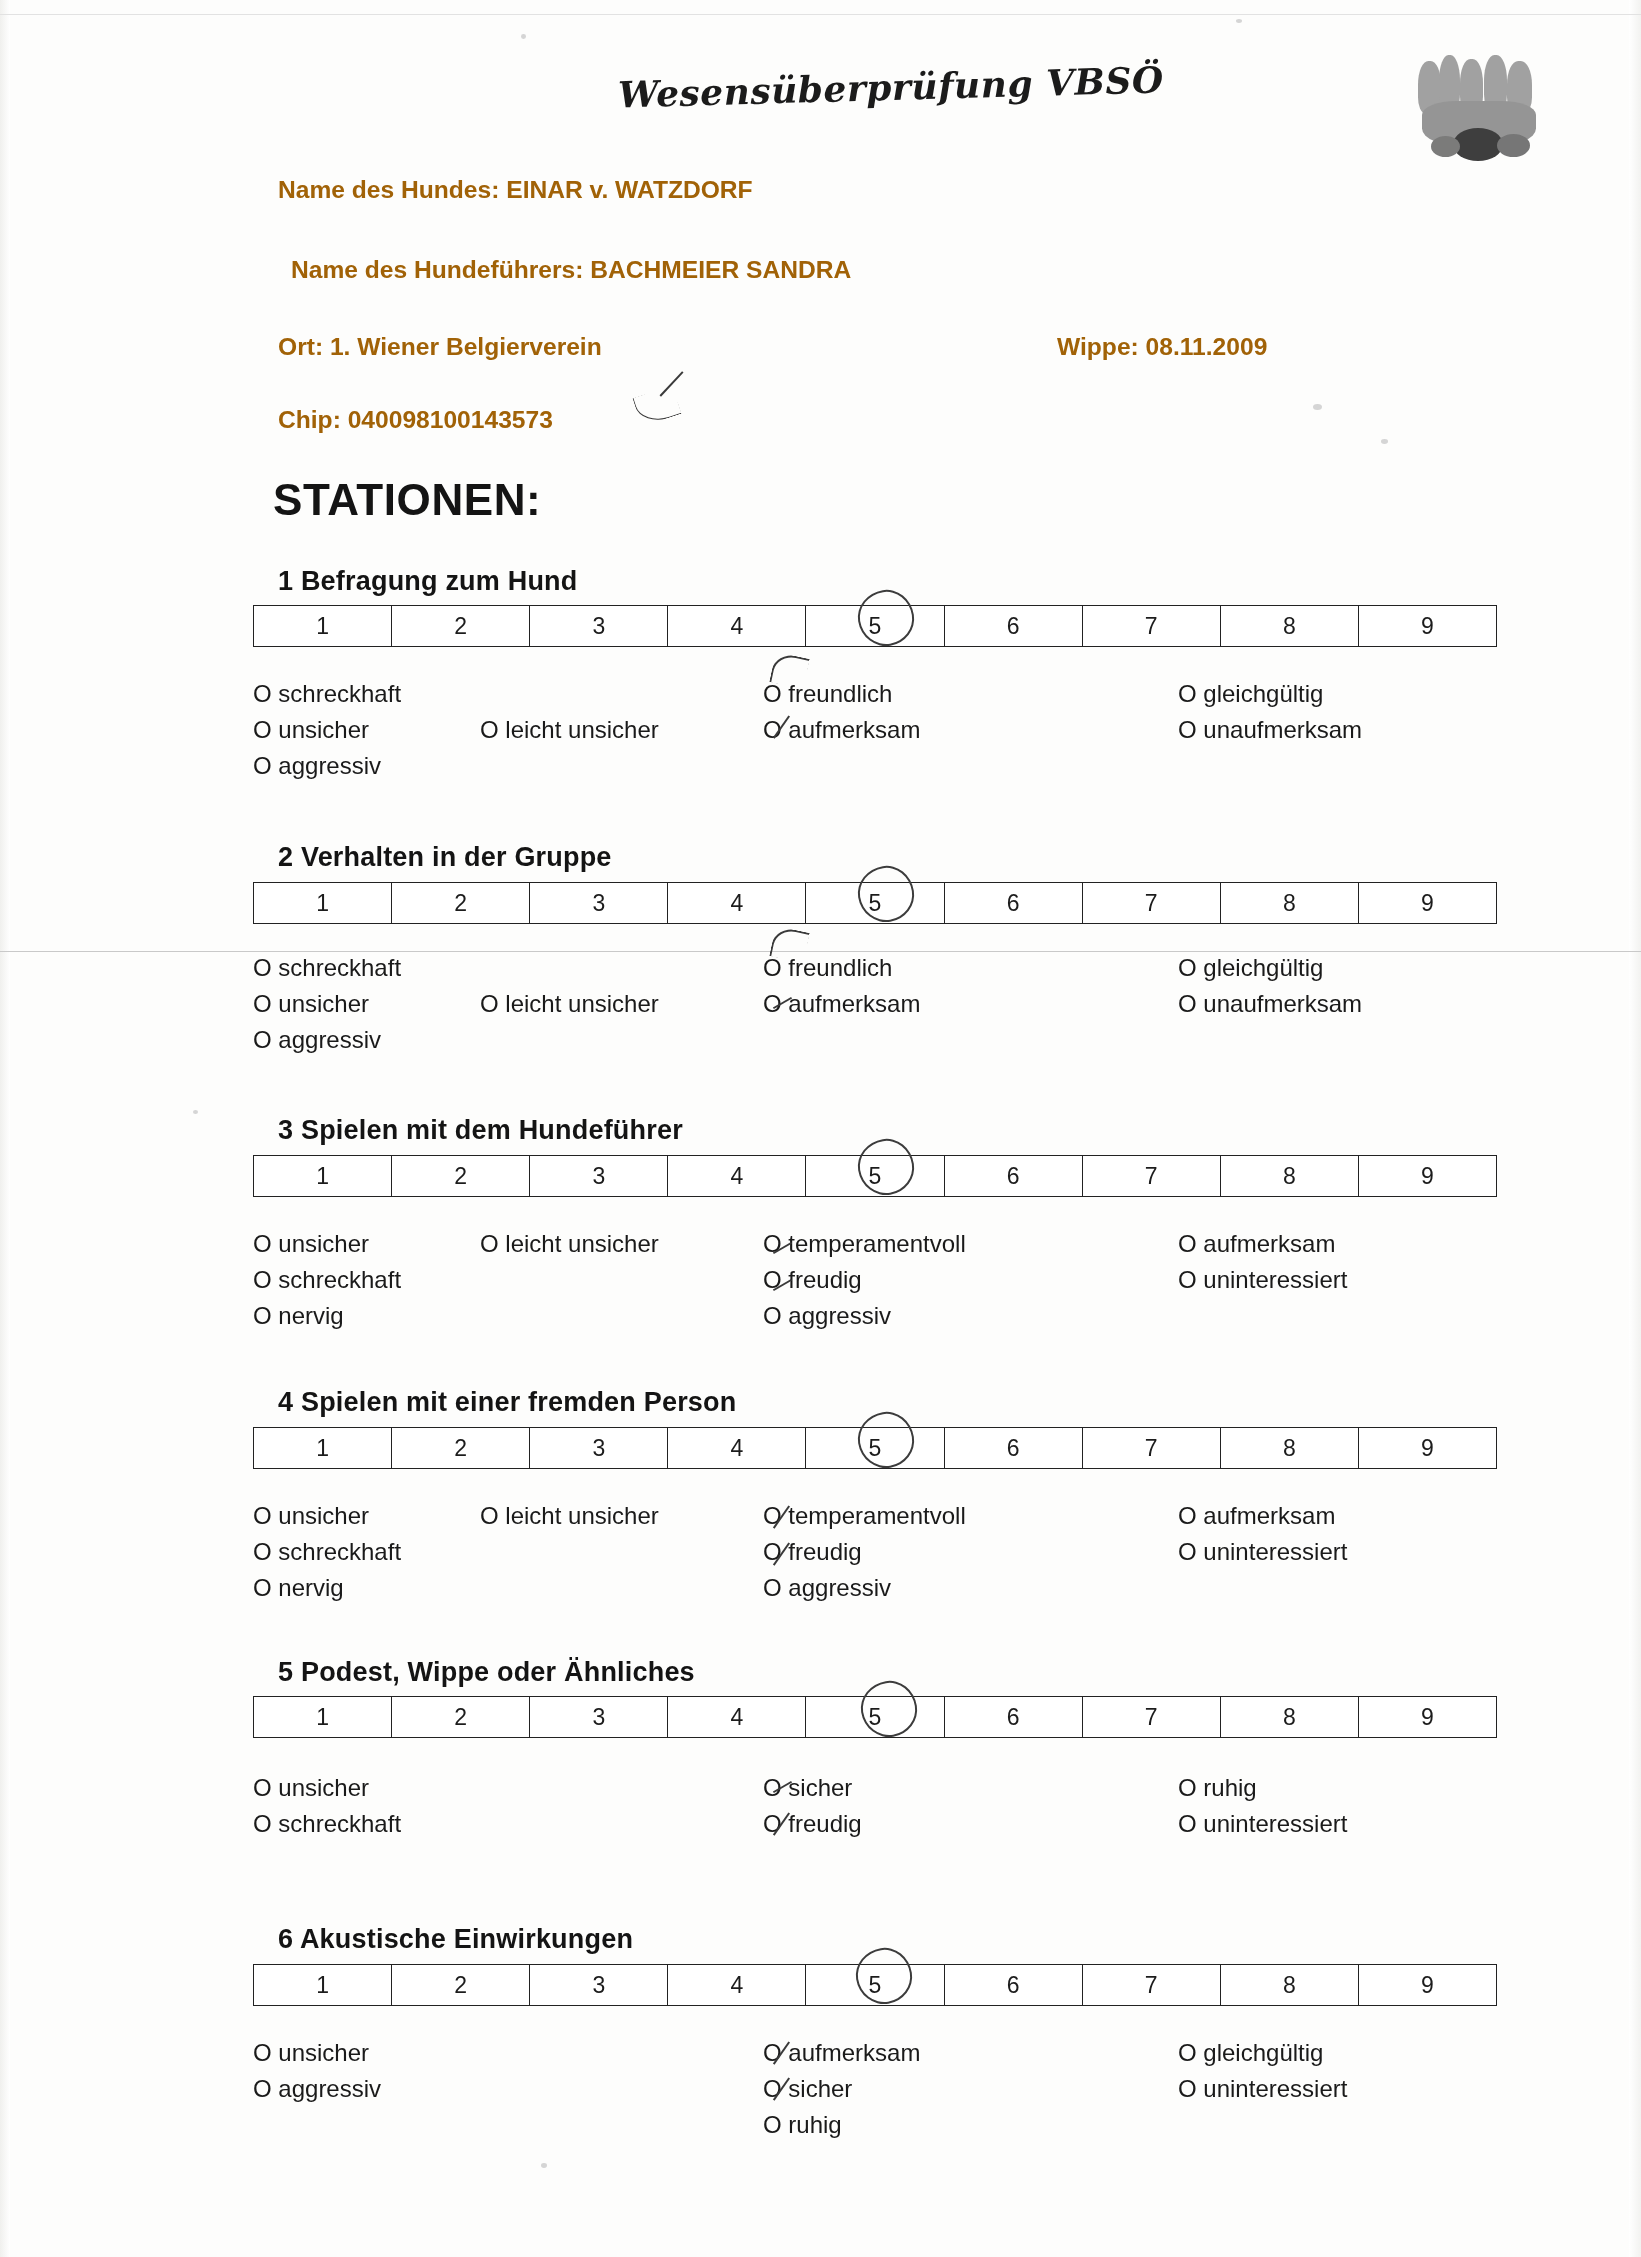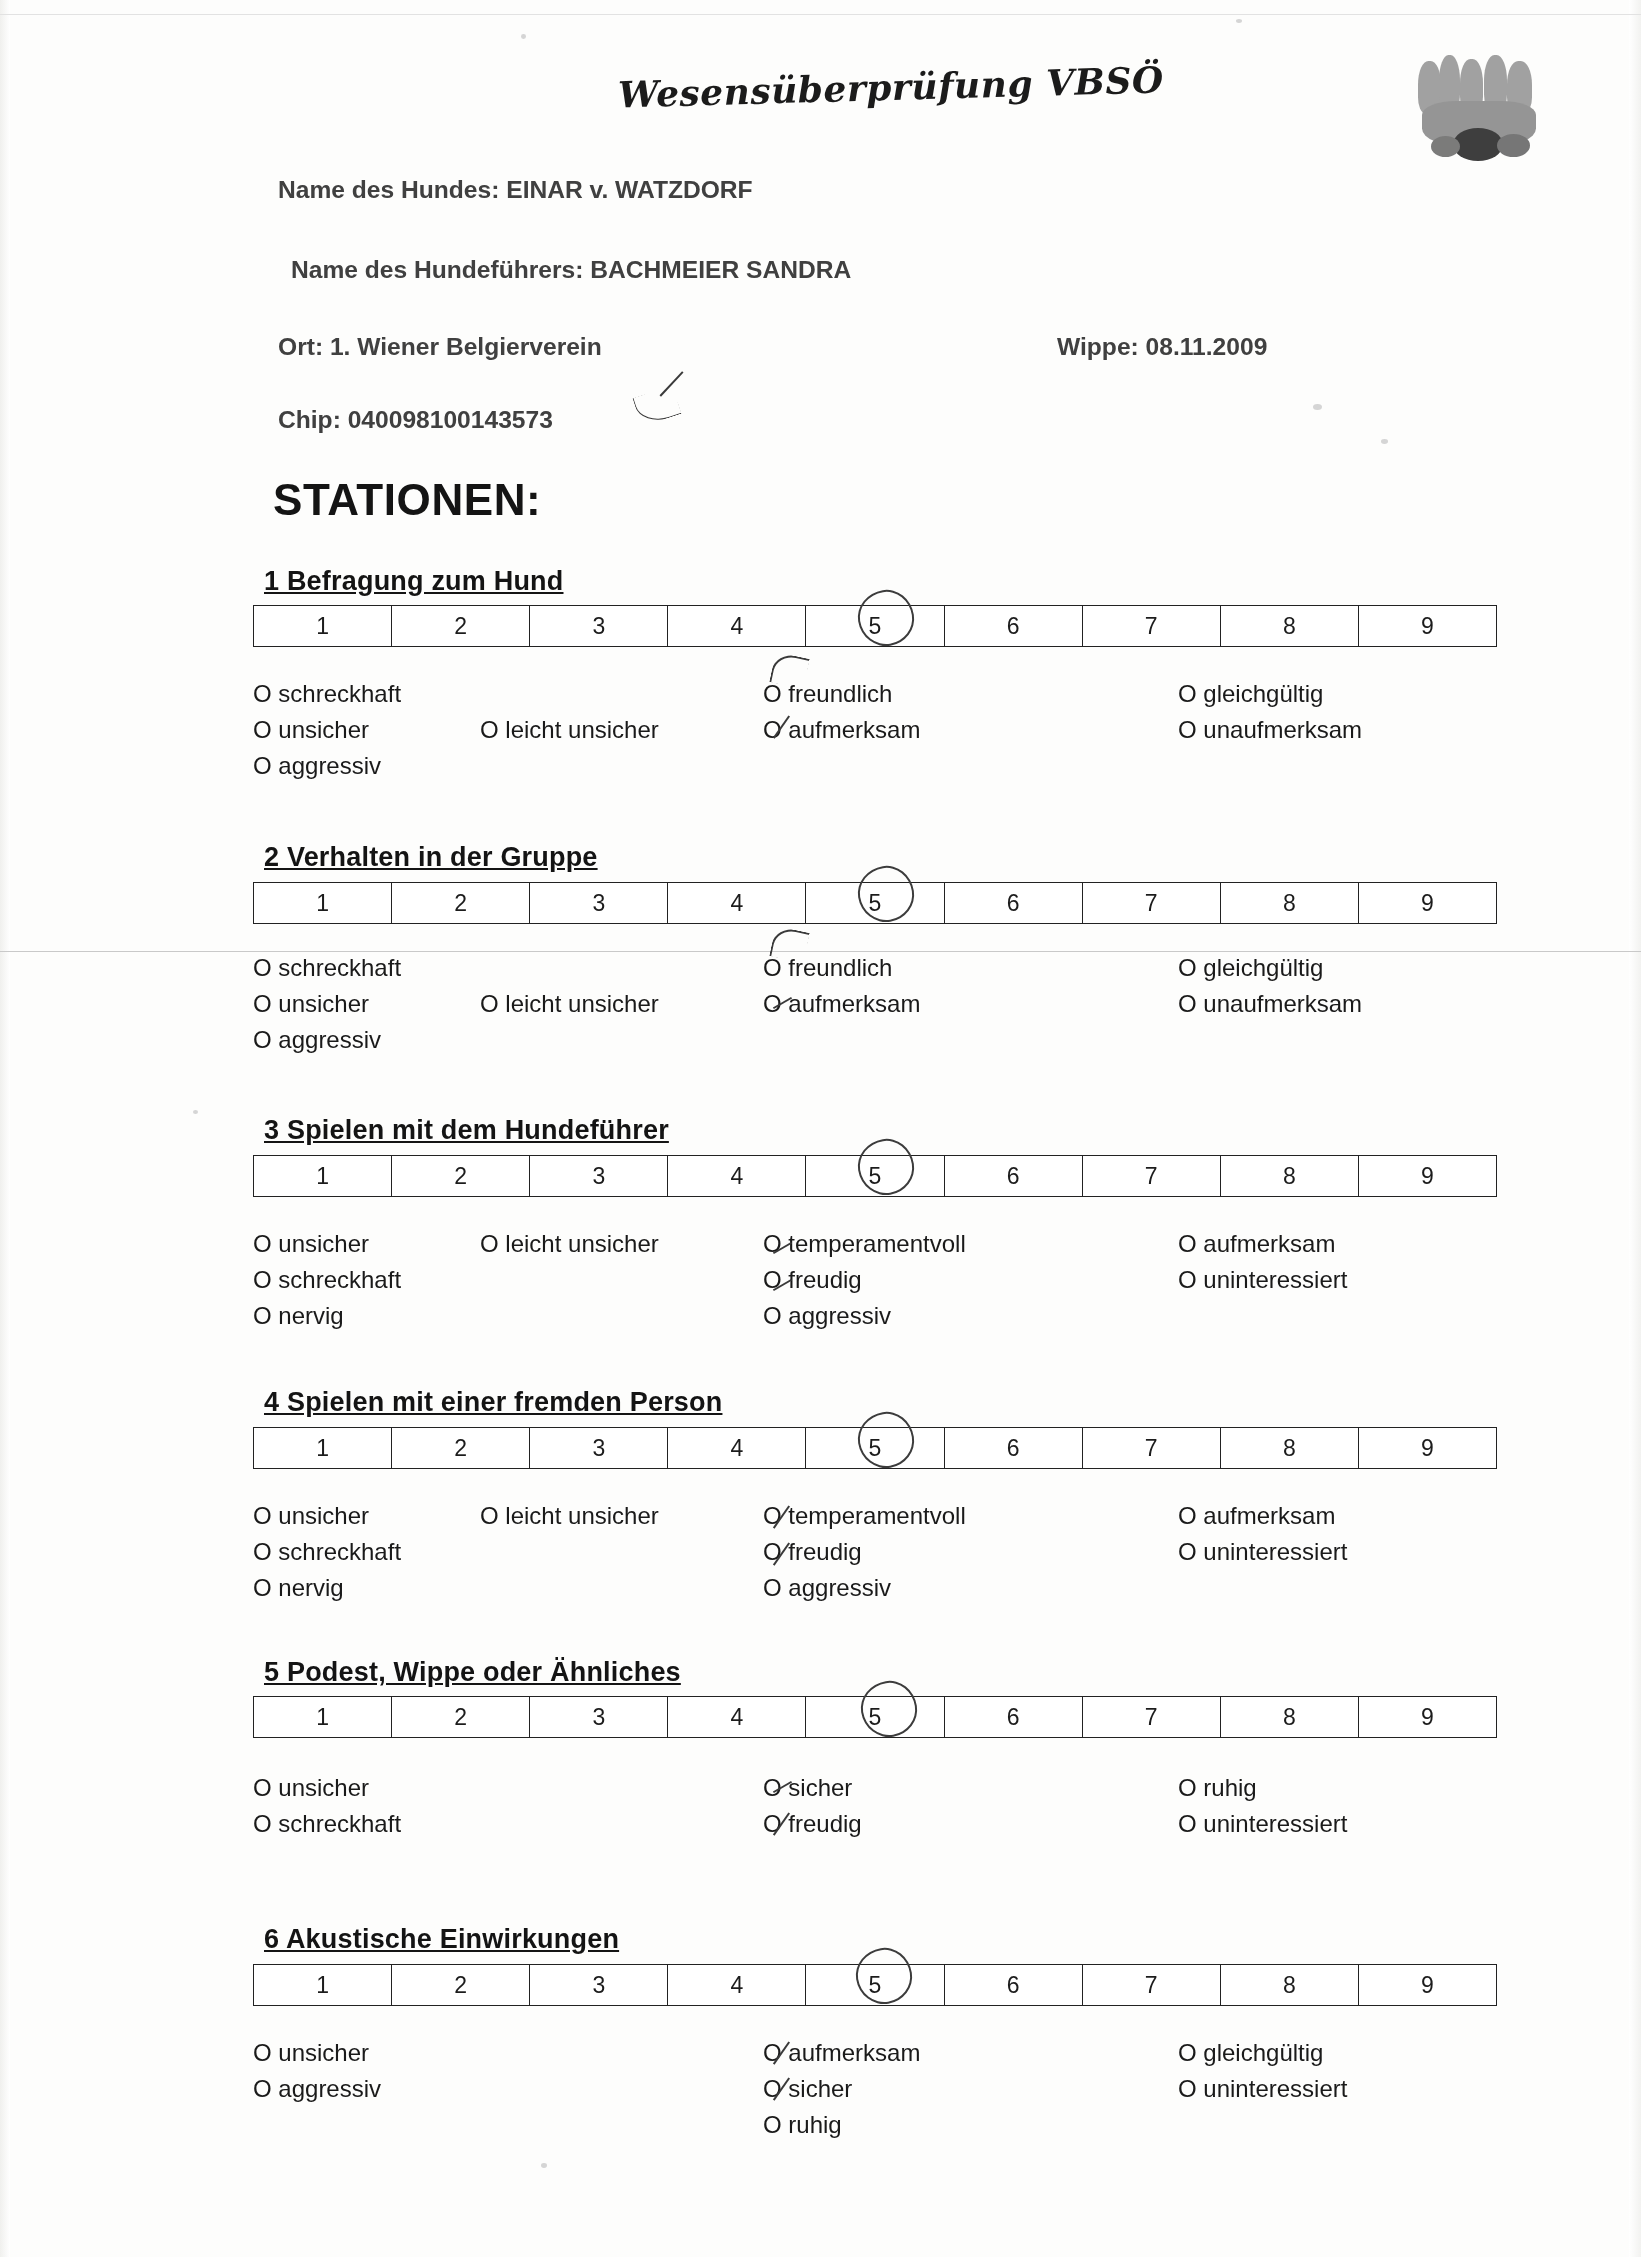--- a/index.html
+++ b/index.html
@@ -68,47 +68,46 @@
     position: absolute;
     background: #9a9a9a;
     border-radius: 50%;
     filter: blur(0.4px);
   }
 
   .field {
     position: absolute;
     font-size: 24.6px;
     font-weight: 700;
-    color: #404040;
+    color: #a16207;
     white-space: nowrap;
   }
   .field .val { font-weight: 700; }
 
   .stationen {
     position: absolute;
     left: 273px;
     top: 475px;
     font-size: 44px;
     font-weight: 700;
     letter-spacing: 0.6px;
   }
 
   .station {
     position: absolute;
     left: 0;
     width: 1641px;
   }
   .station-title {
     position: absolute;
-    left: 264px;
+    left: 278px;
     font-size: 27px;
     font-weight: 700;
     letter-spacing: 0.2px;
     white-space: nowrap;
-    text-decoration: underline;
   }
   .scale {
     position: absolute;
     left: 253px;
     width: 1244px;
     height: 42px;
     border: 1.5px solid #222;
     display: flex;
     box-sizing: border-box;
     background: #fff;

